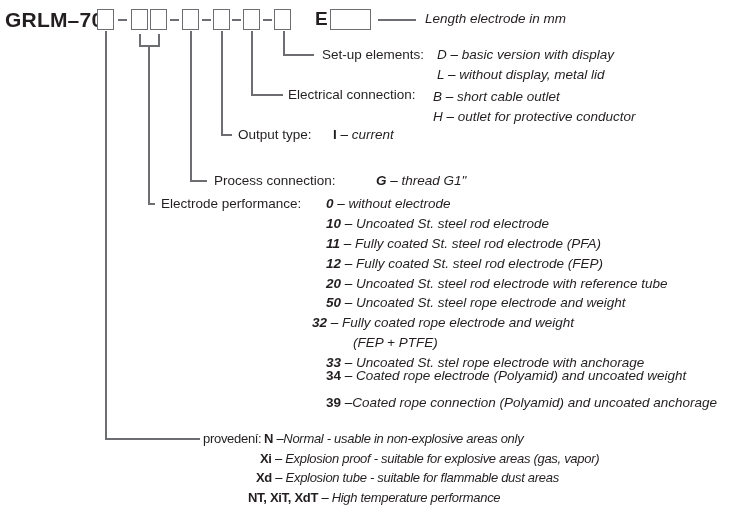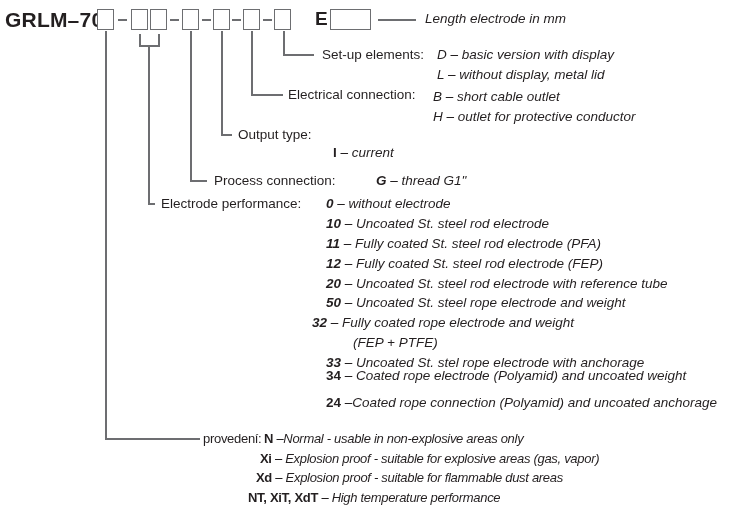--- a/index.html
+++ b/index.html
@@ -71,21 +71,21 @@
 
 <div class="abs lbl" style="left:288px;top:87px;">Electrical connection:</div>
 <div class="abs it" style="left:433px;top:89px;">
   <span>B</span><span> – short cable outlet</span>
 </div>
 <div class="abs it" style="left:433px;top:109px;">
   <span>H</span><span> – outlet for protective conductor</span>
 </div>
 
 <div class="abs lbl" style="left:238px;top:127px;">Output type:</div>
-<div class="abs it" style="left:333px;top:127px;margin-top:18px;">
+<div class="abs it" style="left:333px;top:127px;">
   <span class="bn b">I</span><span> – current</span>
 </div>
 
 <div class="abs lbl" style="left:214px;top:173px;">Process connection:</div>
 <div class="abs it" style="left:376px;top:173px;">
   <span class="b">G</span><span> – thread G1"</span>
 </div>
 
 <div class="abs lbl" style="left:161px;top:196px;">Electrode performance:</div>
 <div class="abs it" style="left:326px;top:196px;">
@@ -112,28 +112,28 @@
 <div class="abs it" style="left:353px;top:335px;text-align:center;">
   <span>(FEP + PTFE)</span>
 </div>
 <div class="abs it" style="left:326px;top:355px;">
   <span class="b">33</span><span> – Uncoated St. stel rope electrode with anchorage</span>
 </div>
 <div class="abs it" style="left:326px;top:368px;">
   <span class="bn">34</span><span> – Coated rope electrode (Polyamid) and uncoated weight</span>
 </div>
 <div class="abs it" style="left:326px;top:395px;">
-  <span class="bn">24</span><span> –Coated rope connection (Polyamid) and uncoated anchorage</span>
+  <span class="bn">39</span><span> –Coated rope connection (Polyamid) and uncoated anchorage</span>
 </div>
 
 <div class="abs lbl cond" style="left:203px;top:431px;font-size:13px;">provedení:</div>
 <div class="abs it cond" style="left:264px;top:431px;font-size:13px;">
   <span class="bn">N</span><span> –Normal - usable in non-explosive areas only</span>
 </div>
 <div class="abs it cond" style="left:260px;top:451px;font-size:13px;">
   <span class="bn">Xi</span><span> – Explosion proof - suitable for explosive areas (gas, vapor)</span>
 </div>
 <div class="abs it cond" style="left:256px;top:470px;font-size:13px;">
-  <span class="bn">Xd</span><span> – Explosion proof - suitable for flammable dust areas</span>
+  <span class="bn">Xd</span><span> – Explosion tube - suitable for flammable dust areas</span>
 </div>
 <div class="abs it cond" style="left:204px;top:490px;font-size:13px;margin-left:44px;">
   <span class="bn">NT, XiT, XdT</span><span> – High temperature performance</span>
 </div>
 
 </body></html>

